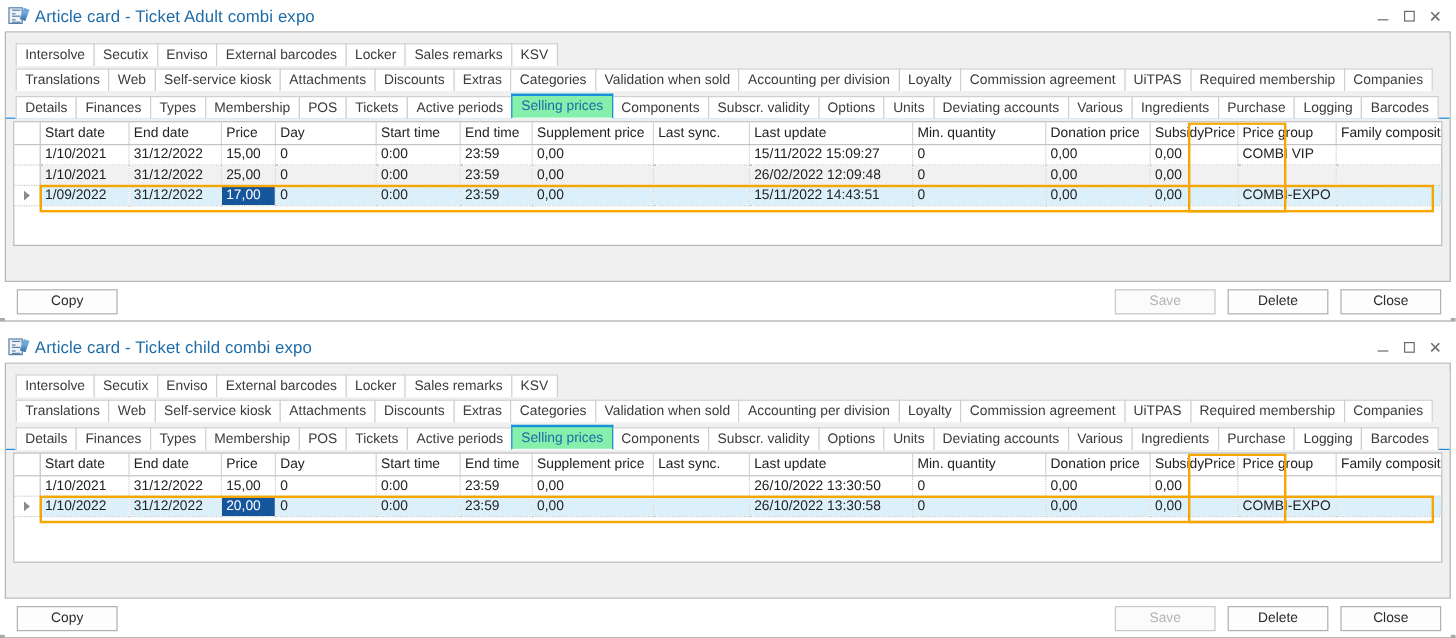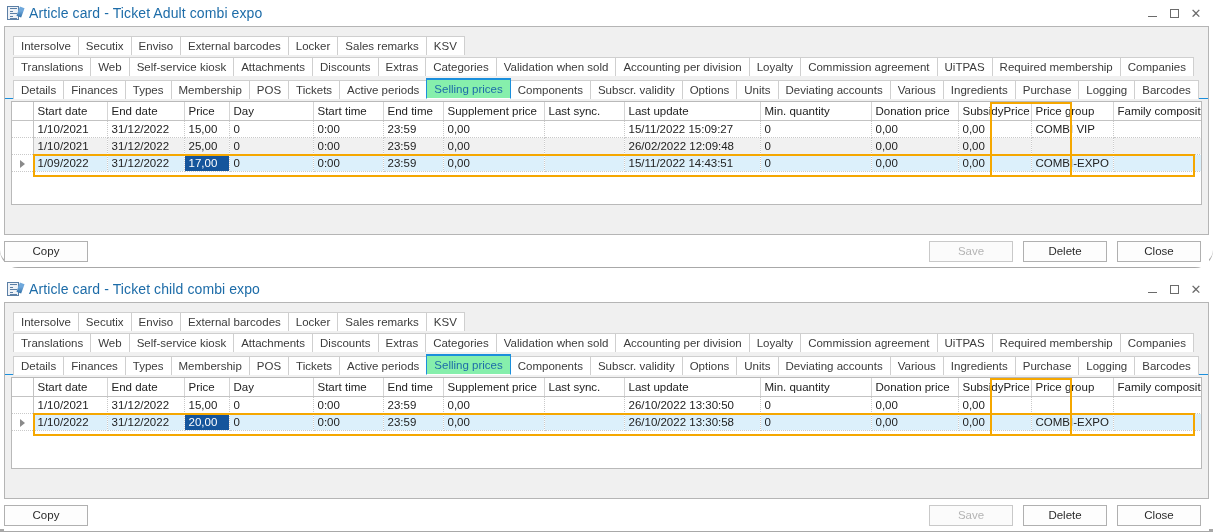--- a/index.html
+++ b/index.html
@@ -16,21 +16,21 @@
 
   
   .window {
     position: absolute;
     left: 0;
     width: 1213px;
     background: #ffffff;
     box-sizing: border-box;
     border-bottom: 3px solid #a8a8a8;
   }
-  .window.win1 { top: 0; height: 268px; border-radius: 18px; }
+  .window.win1 { top: 0; height: 268px; }
   .window.win2 { top: 276px; height: 256px; }
 
   
   .titlebar {
     height: 26px;
     display: flex;
     align-items: center;
     background: #ffffff;
     position: relative;
     padding-left: 7px;
@@ -233,21 +233,21 @@
     border: 1px solid #b0b0b0;
     box-sizing: border-box;
     font-size: 11.5px;
     color: #2b2b2b;
     font-family: "Liberation Sans", sans-serif;
     line-height: 19px;
     text-align: center;
     padding: 0 6px;
   }
   .btn.disabled { color: #b4b4b4; background: #fbfbfb; border-color: #c9c9c9; }
-  .footer .left { }
+  .footer .left { margin-left: 10px; }
   .footer .right-group {
     position: absolute;
     right: 8px;
     display: flex;
     gap: 10px;
   }
 </style>
 </head>
 <body>
 

